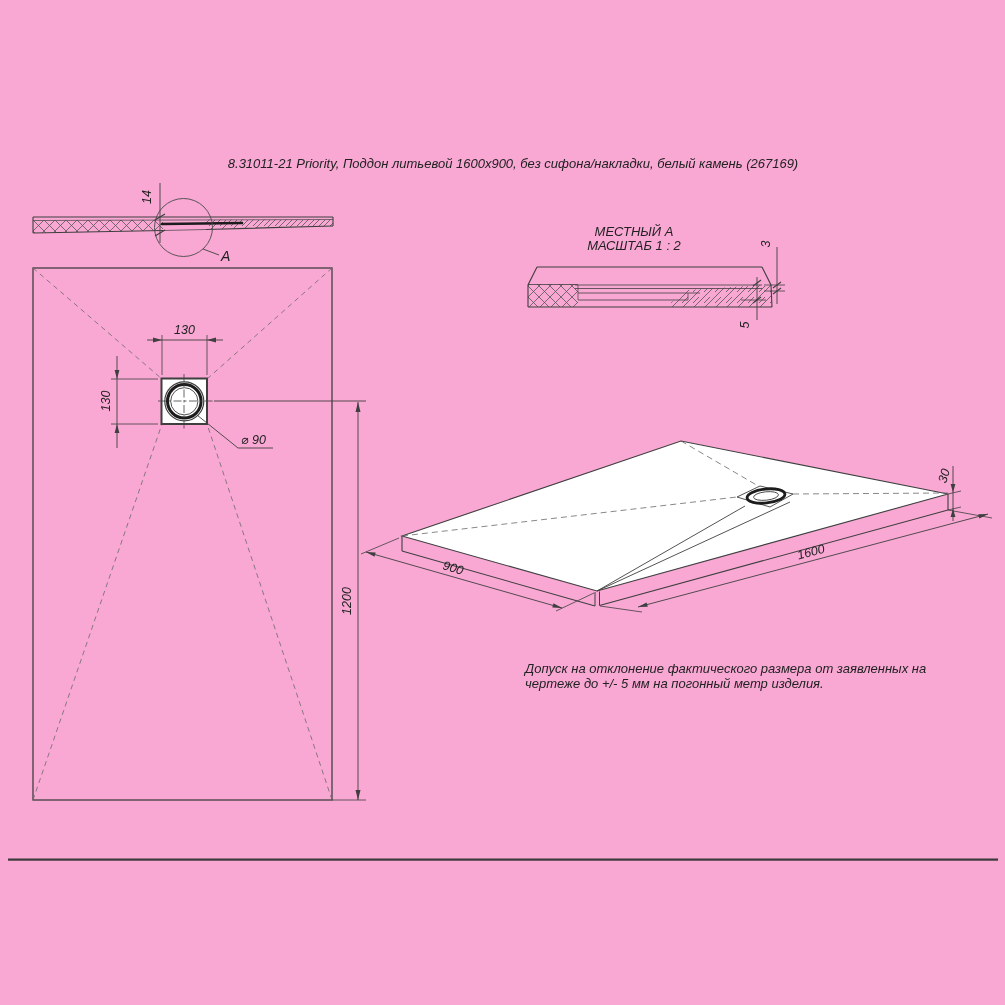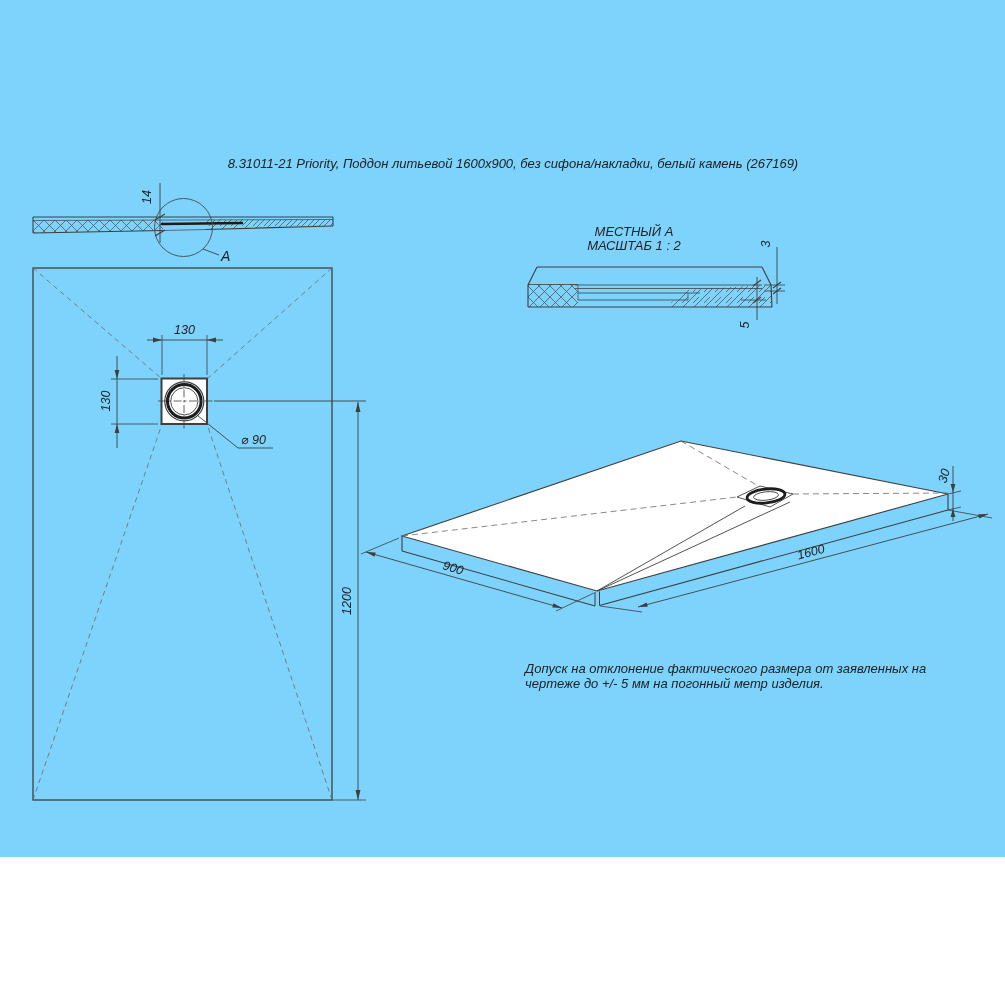--- a/index.html
+++ b/index.html
@@ -1,16 +1,16 @@
 <!DOCTYPE html>
 <html><head>
 <meta charset="utf-8">
 <style>
   html,body{margin:0;padding:0;background:#fff;}
-  #stage{position:relative;width:1005px;height:857px;background:#7dd3fc;overflow:hidden;
+  #stage{position:relative;width:1005px;height:1005px;background:#f9a8d4;overflow:hidden;
          font-family:"Liberation Sans","DejaVu Sans",sans-serif;}
   svg{position:absolute;left:0;top:0;}
   svg text{font-family:"Liberation Sans","DejaVu Sans",sans-serif;font-style:italic;fill:#222;}
   .dim{font-size:12.5px;}
   .ttl{font-size:13px;}
   .lbl{font-size:14px;}
 </style>
 </head>
 <body>
 

